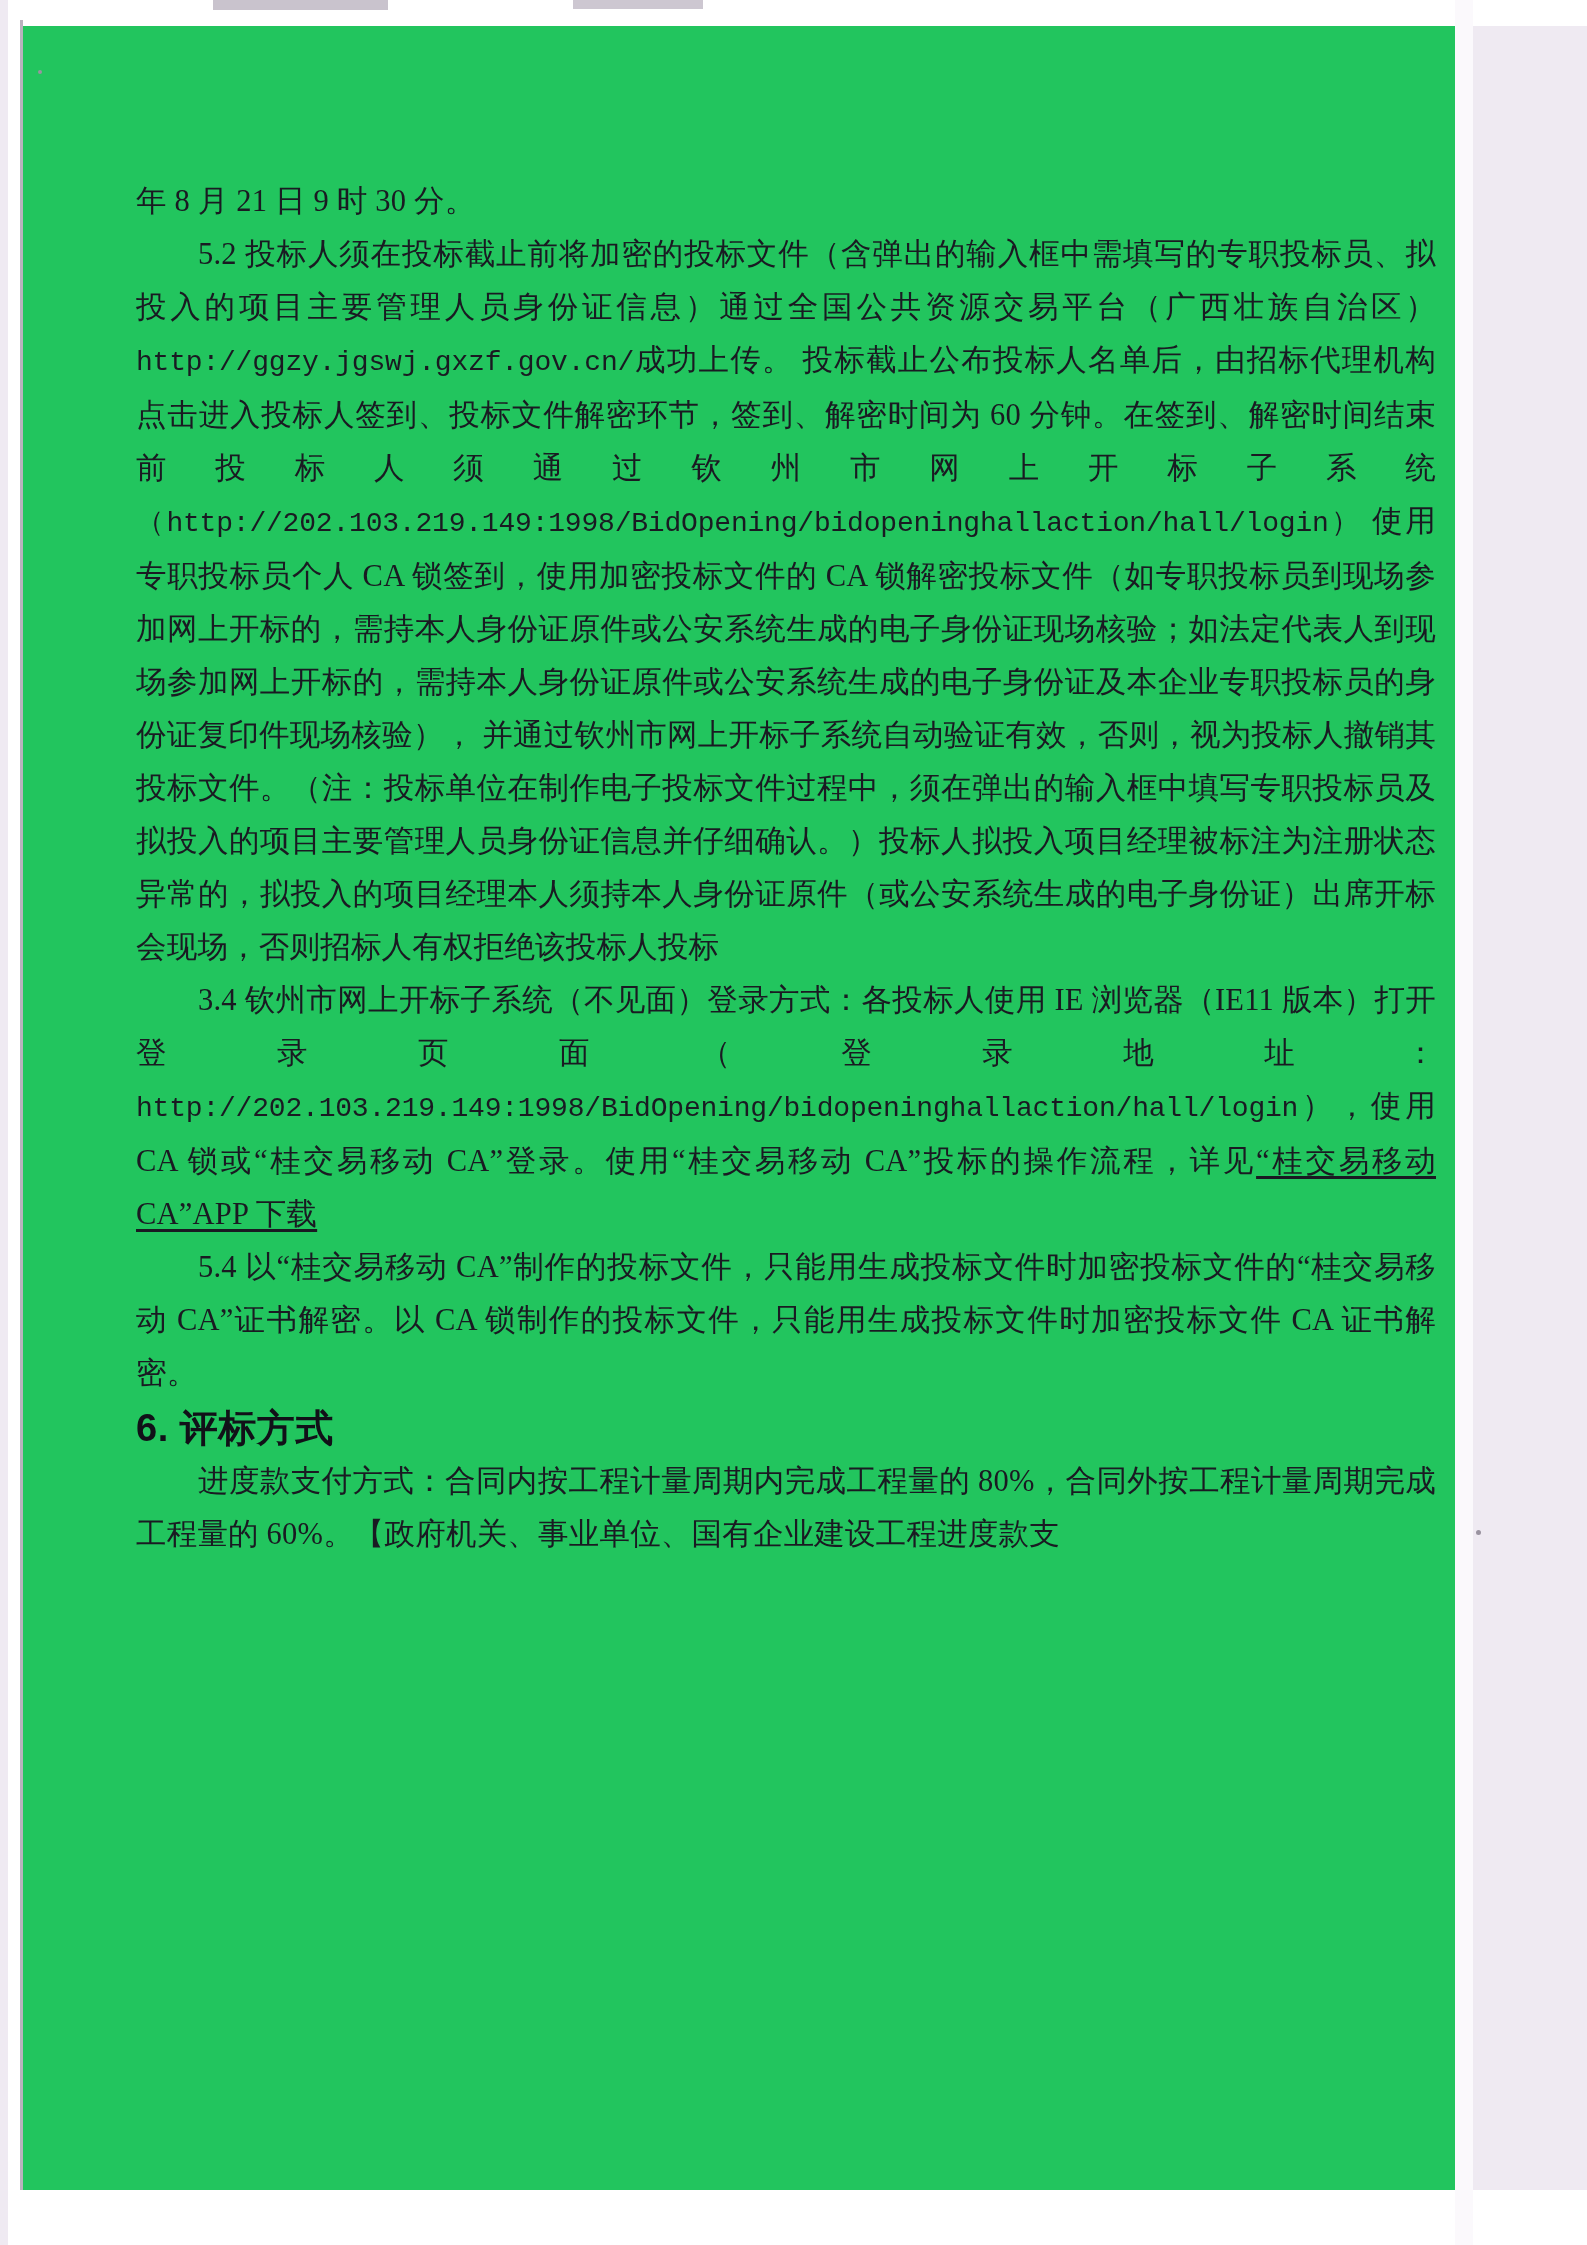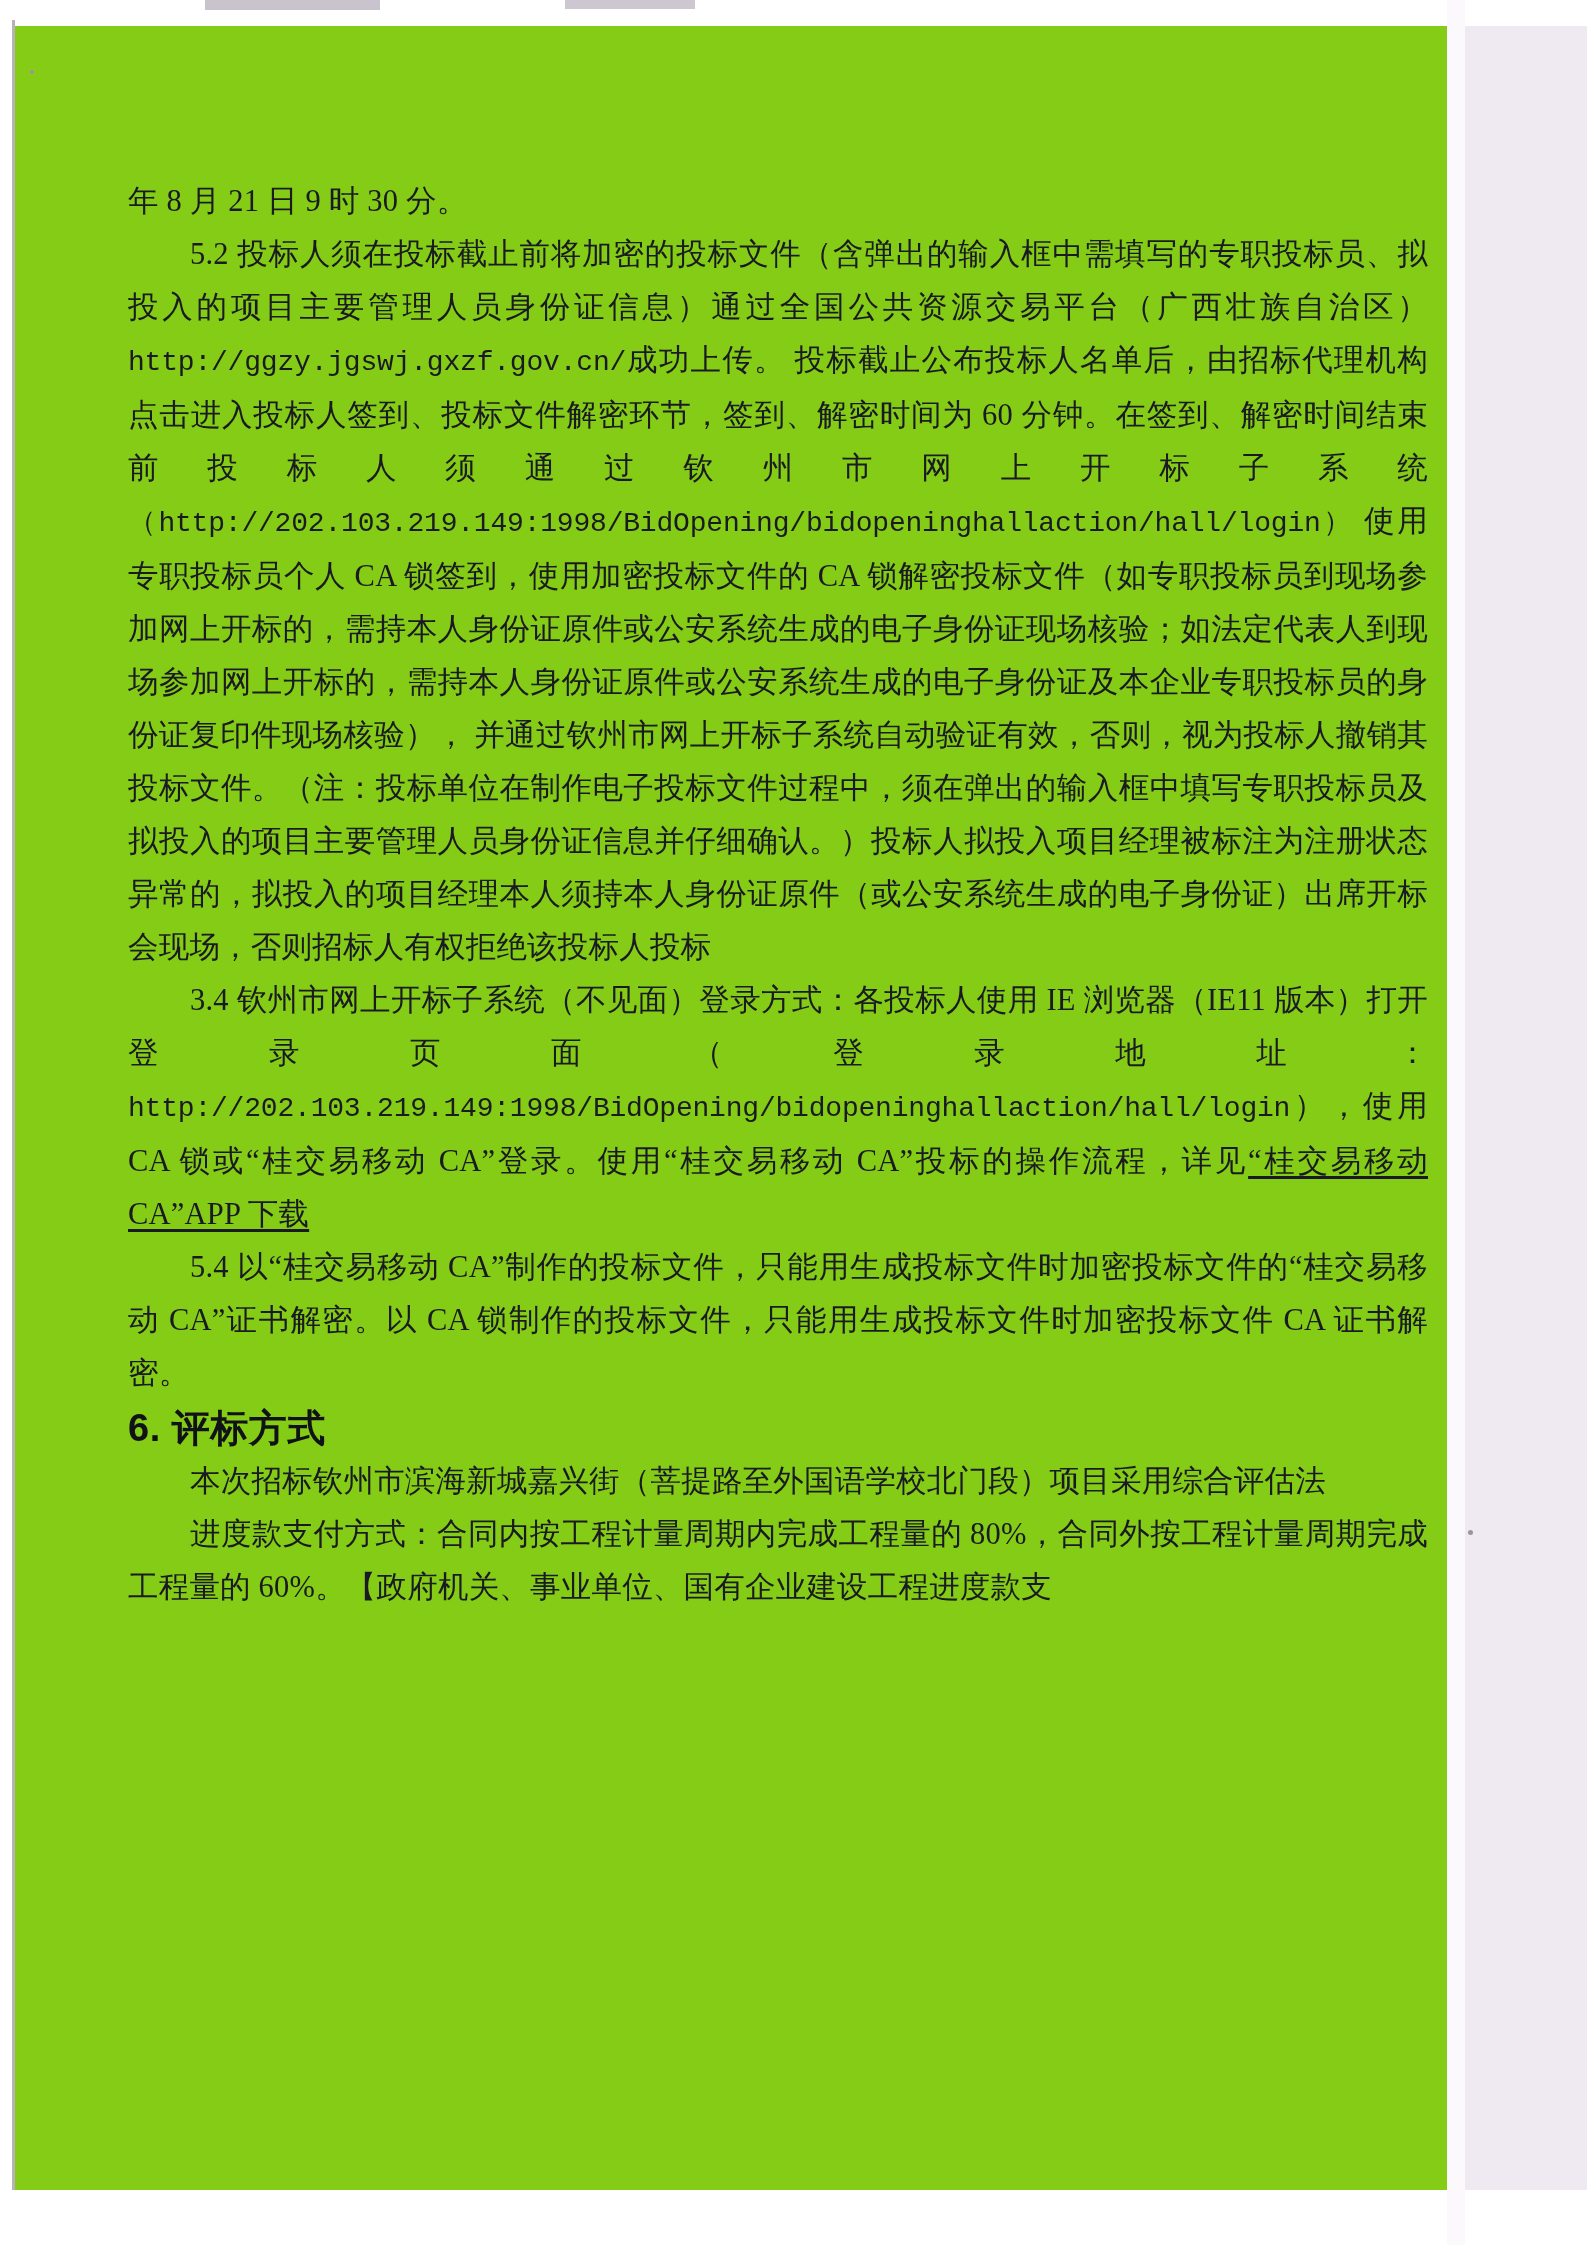--- a/index.html
+++ b/index.html
@@ -10,22 +10,23 @@
     width: 1587px;
     height: 2245px;
     background: #efeaf2;
     font-family: "Liberation Serif", serif;
     overflow: hidden;
   }
   .page {
     position: relative;
     width: 1465px;
     height: 2245px;
-    background: #84cc16;
+    background: #22c55e;
     box-sizing: border-box;
+    margin-left: 8px;
   }
   
   .scan-top-strip {
     position: absolute;
     top: 0; left: 0;
     width: 1587px;
     height: 26px;
     background: #ffffff;
   }
   .scan-top-dark-1 {
@@ -139,18 +140,17 @@
       <span>3.4 钦州市网上开标子系统（不见面）登录方式：各投标人使用 IE 浏览器（IE11 版本）打开登录页面（登录地址：</span><span class="mono">http://202.103.219.149:1998/BidOpening/bidopeninghallaction/hall/login</span><span>），使用 CA 锁或“桂交易移动 CA”登录。使用“桂交易移动 CA”投标的操作流程，详见</span><span class="u">“桂交易移动 CA”APP 下载</span>
     </p>
 
     <p class="indent">
       <span>5.4 以“桂交易移动 CA”制作的投标文件，只能用生成投标文件时加密投标文件的“桂交易移动 CA”证书解密。以 CA 锁制作的投标文件，只能用生成投标文件时加密投标文件 CA 证书解密。</span>
     </p>
 
     <div class="gap-s"></div>
 
     <h2 class="heading">6. 评标方式</h2>
-    <p class="indent">本次招标钦州市滨海新城嘉兴街（菩提路至外国语学校北门段）项目采用综合评估法</p>
 
     <p class="indent">进度款支付方式：合同内按工程计量周期内完成工程量的 80%，合同外按工程计量周期完成工程量的 60%。【政府机关、事业单位、国有企业建设工程进度款支</p>
 
   </div>
 </div>
 
 </body></html>

